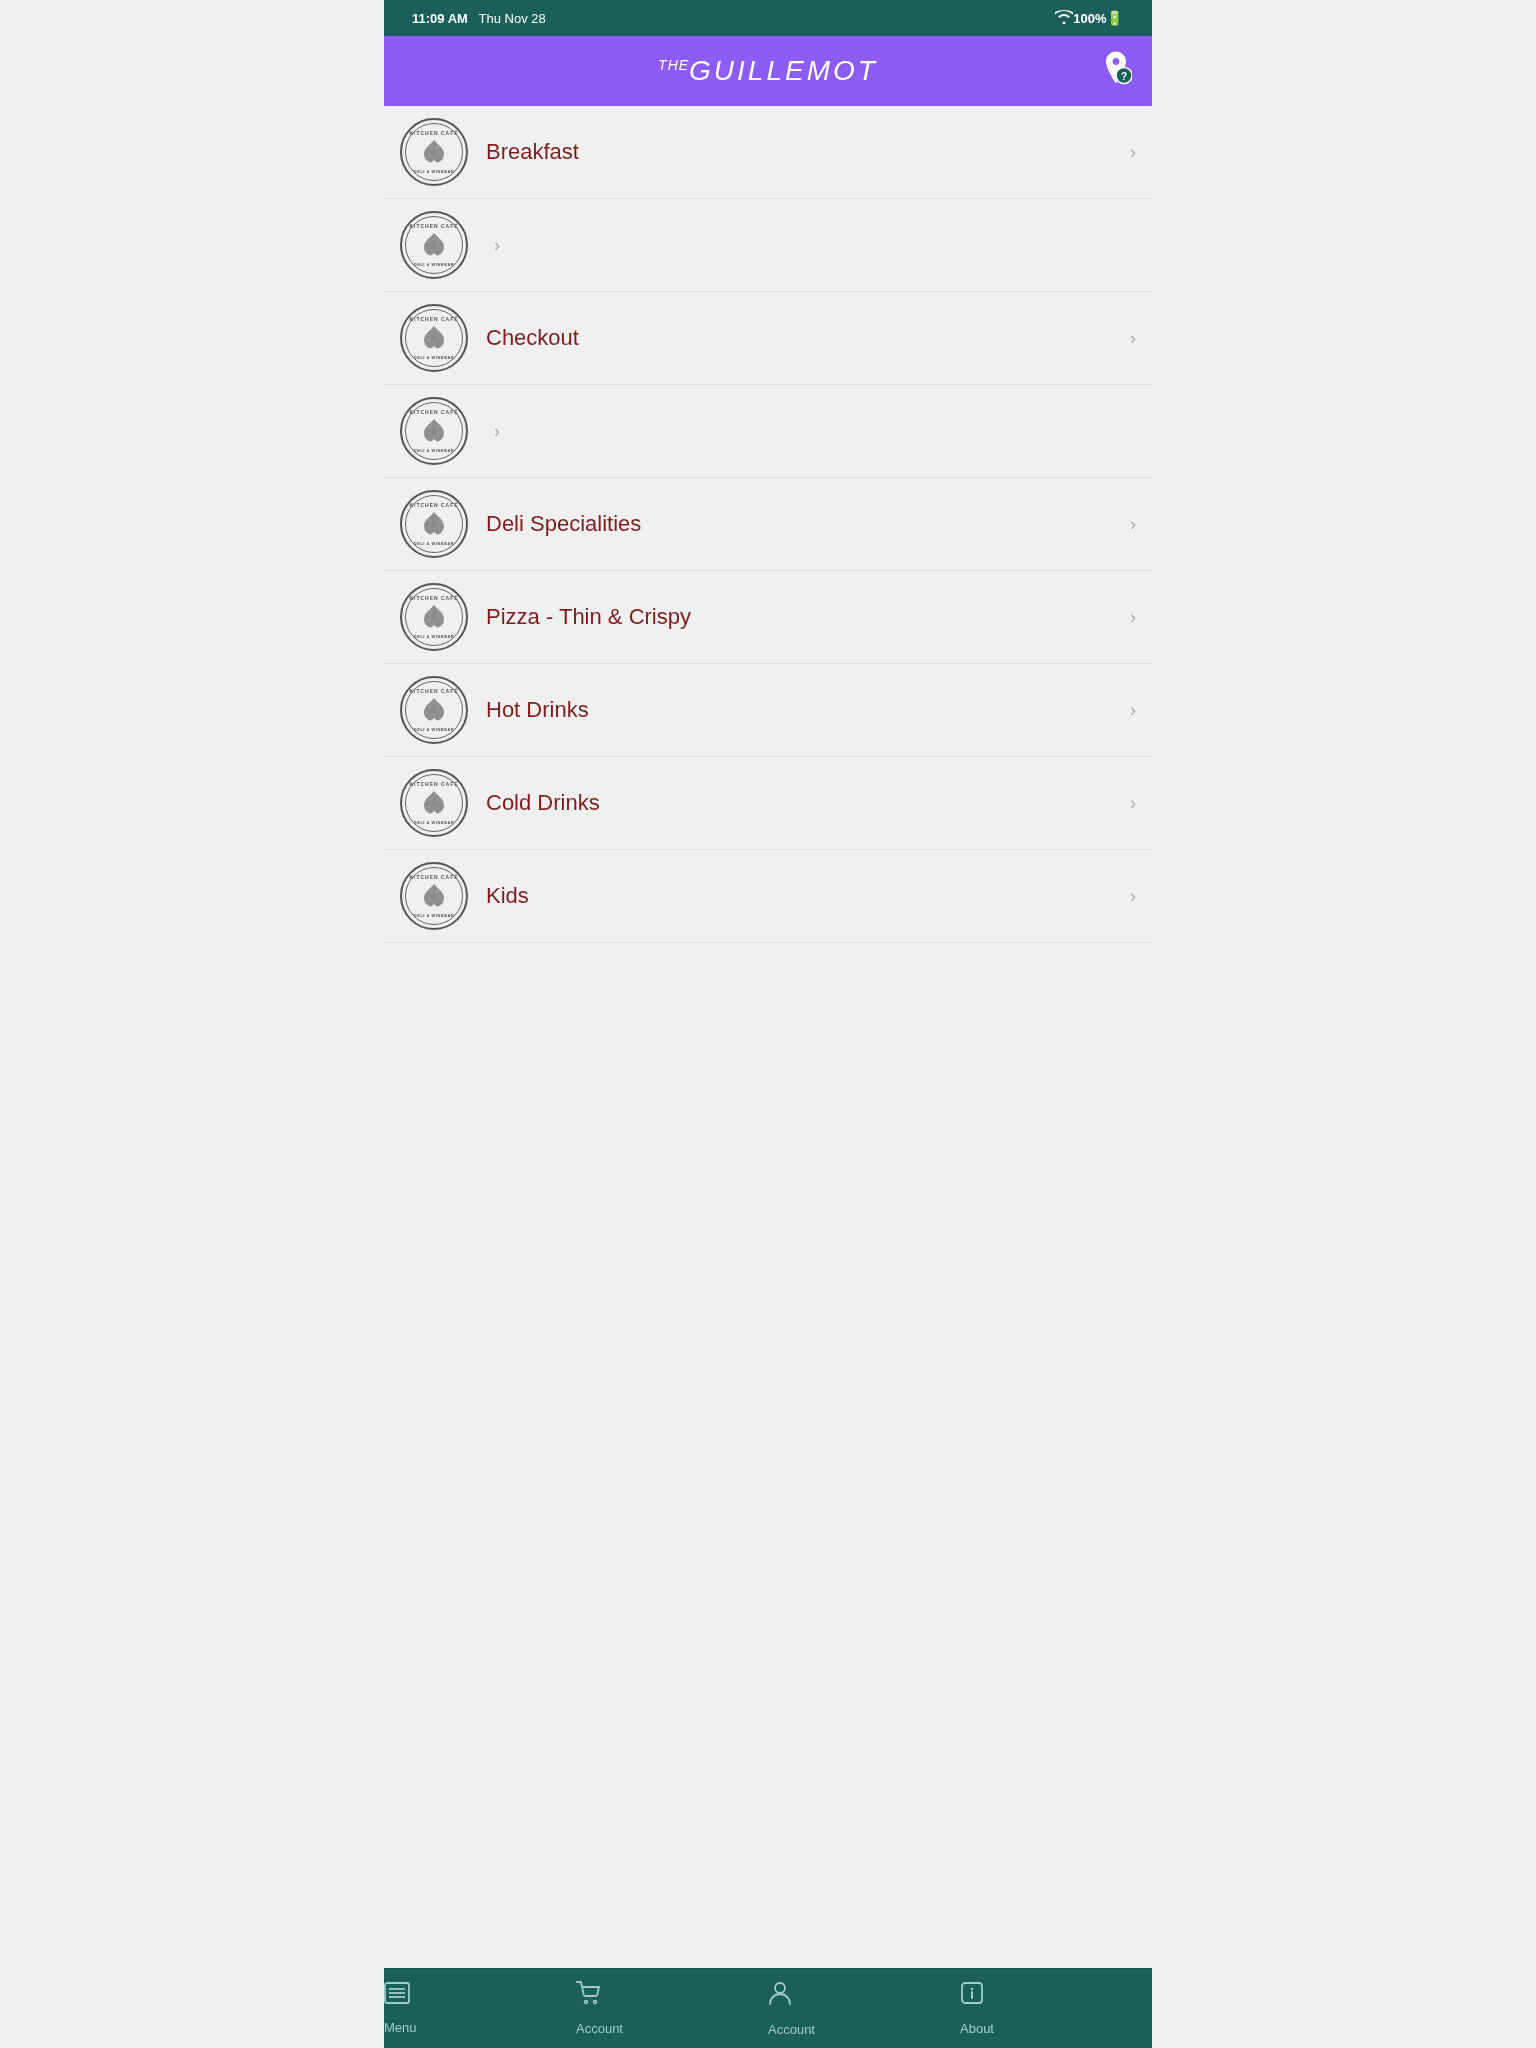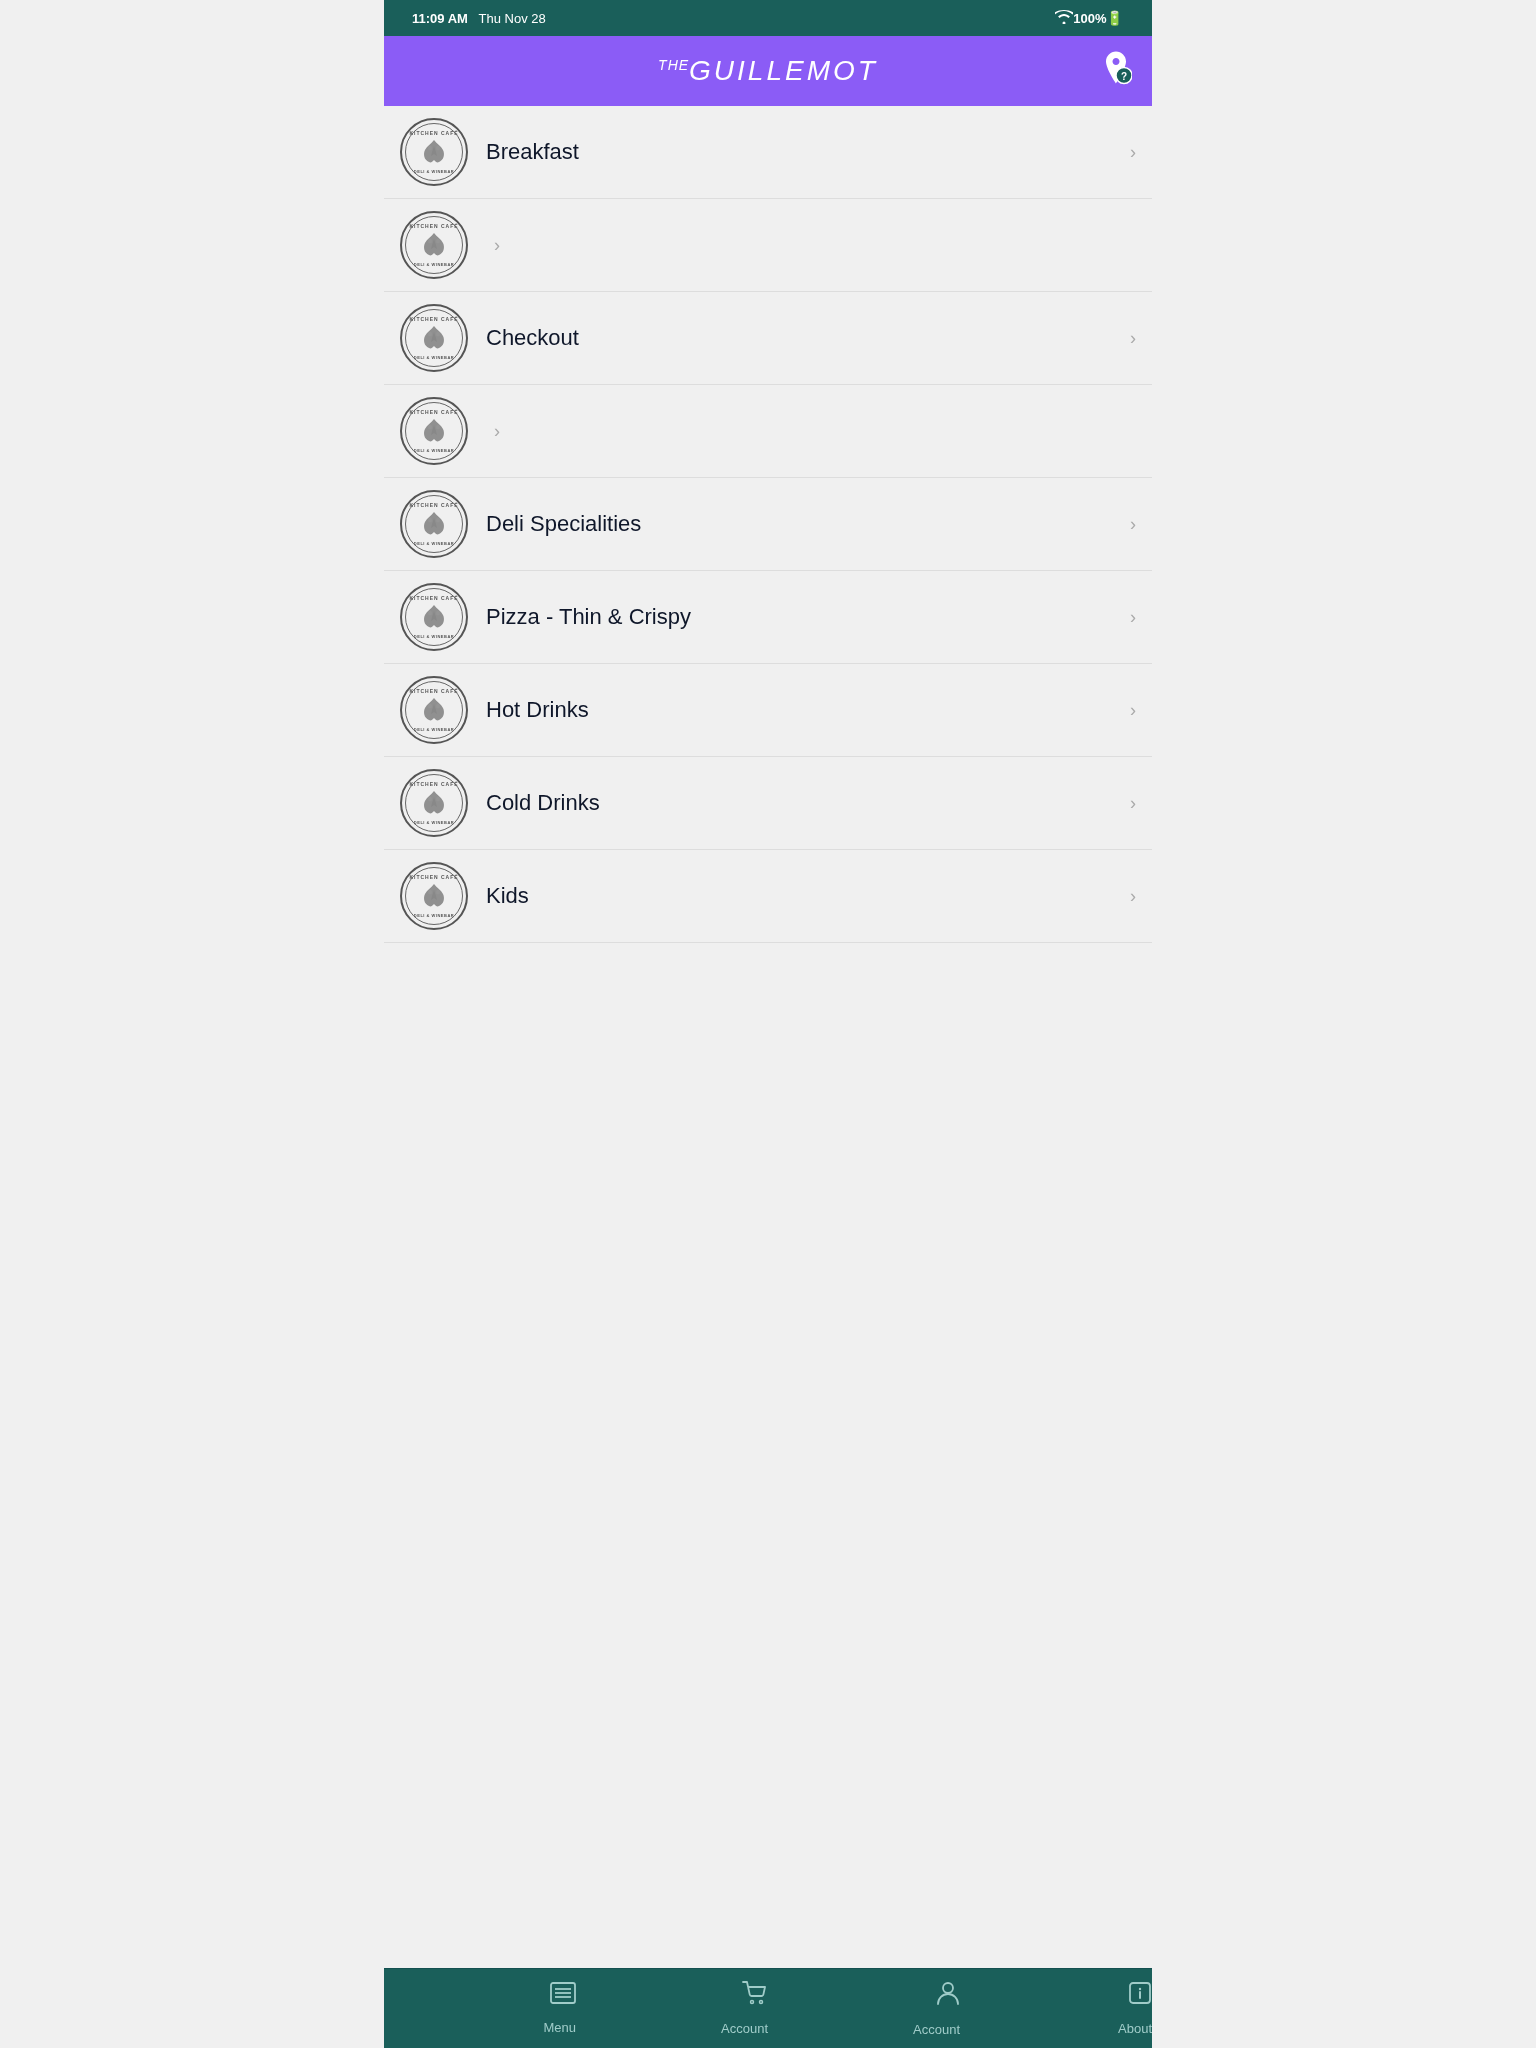--- a/index.html
+++ b/index.html
@@ -123,42 +123,42 @@
       color: #555;
       text-transform: uppercase;
       font-weight: 600;
       position: absolute;
       bottom: 6px;
       white-space: nowrap;
     }
     .menu-item-label {
       flex: 1;
       font-size: 22px;
-      color: #0f172a;
+      color: #7f1d1d;
       font-weight: 400;
     }
     .chevron {
       color: #aaa;
       font-size: 18px;
       margin-left: 8px;
     }
 
     
     .bottom-nav {
       background: #1a5f5a;
       display: flex;
       justify-content: space-around;
       align-items: center;
       height: 80px;
       border-top: 1px solid #145050;
     }
     .nav-item {
       display: flex;
       flex-direction: column;
-      align-items: flex-end;
+      align-items: flex-start;
       gap: 10px;
       cursor: pointer;
       color: #a0ccc9;
       flex: 1;
     }
     .nav-item .nav-icon {
       font-size: 22px;
       color: #a0ccc9;
     }
     .nav-item .nav-label {

